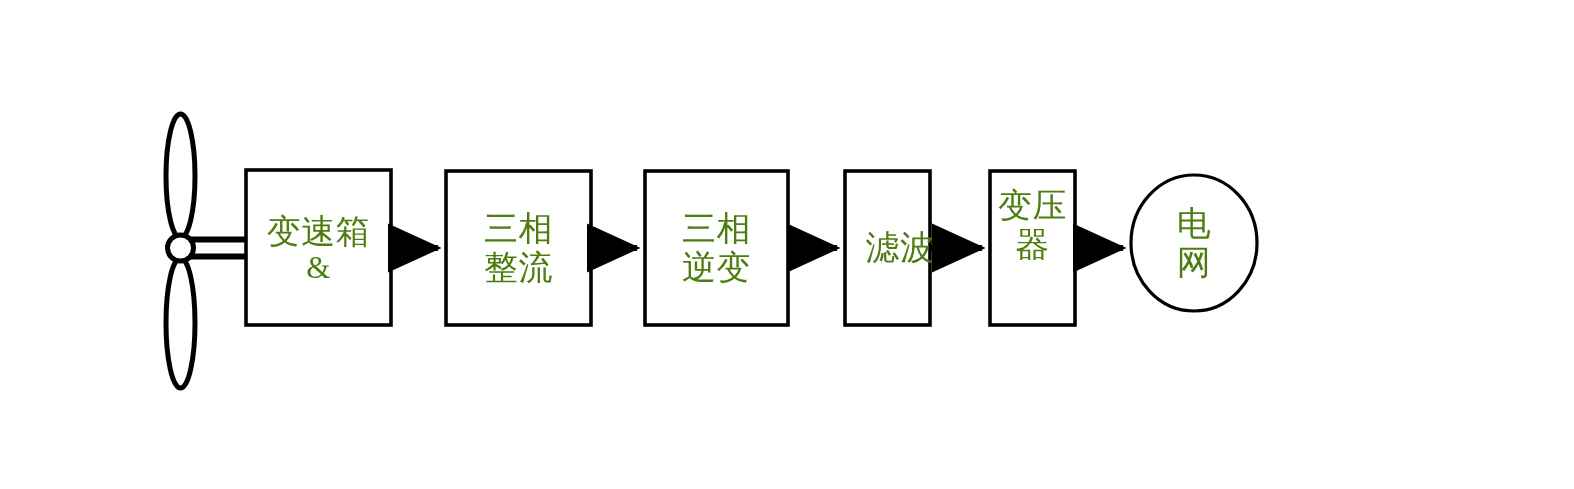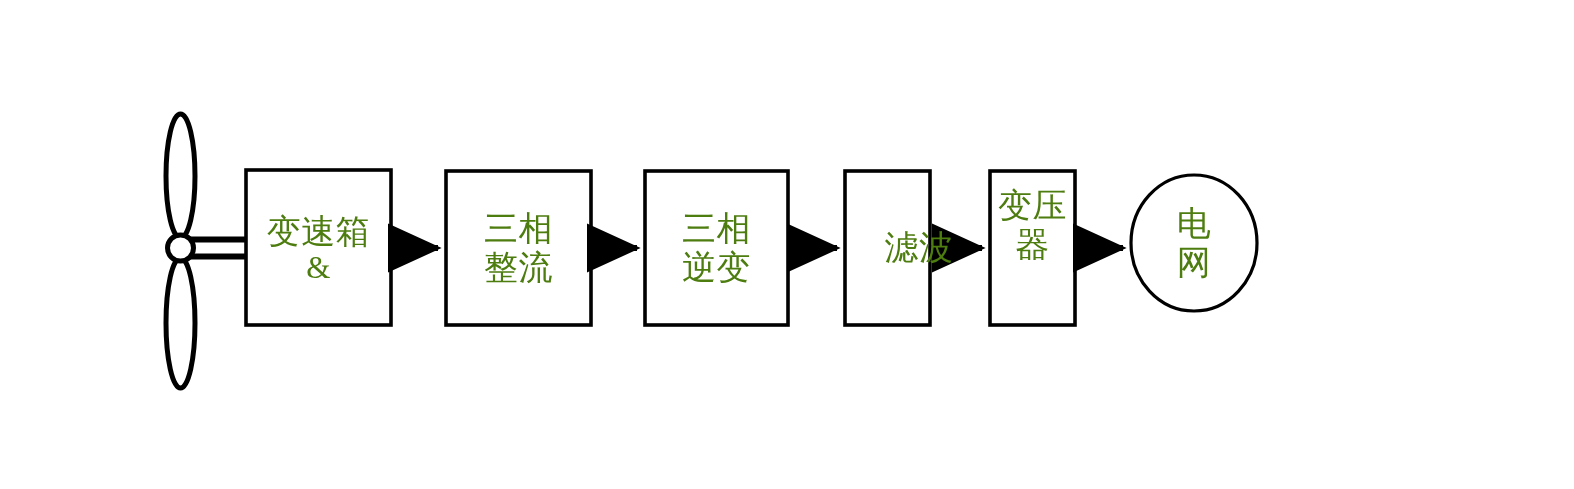--- a/index.html
+++ b/index.html
@@ -104,21 +104,21 @@
   <div class="node-label" style="left:446px; top:171px; width:145px; height:154px;">
     <span class="ln">三相</span>
     <span class="ln">整流</span>
   </div>
 
   <div class="node-label" style="left:645px; top:171px; width:143px; height:154px;">
     <span class="ln">三相</span>
     <span class="ln">逆变</span>
   </div>
 
-  <div class="node-label" style="left:867px; top:171px; width:104px; height:154px;">
+  <div class="node-label" style="left:848px; top:171px; width:104px; height:154px;">
     <span class="ln">滤波</span>
   </div>
 
   <div class="node-label" style="left:990px; top:171px; width:85px; height:108px;">
     <span class="ln">变压</span>
     <span class="ln">器</span>
   </div>
 
   <div class="node-label" style="left:1131px; top:175px; width:126px; height:136px;">
     <span class="ln">电</span>

